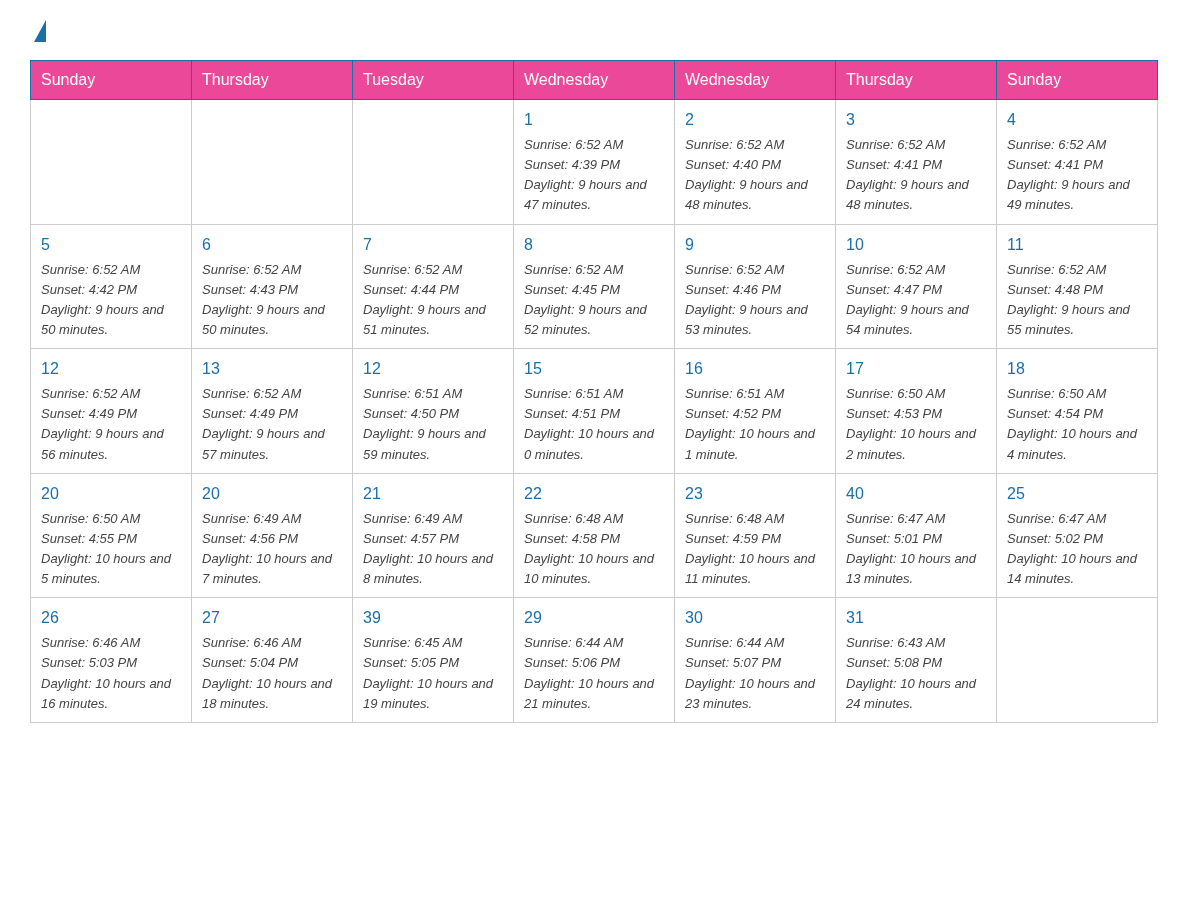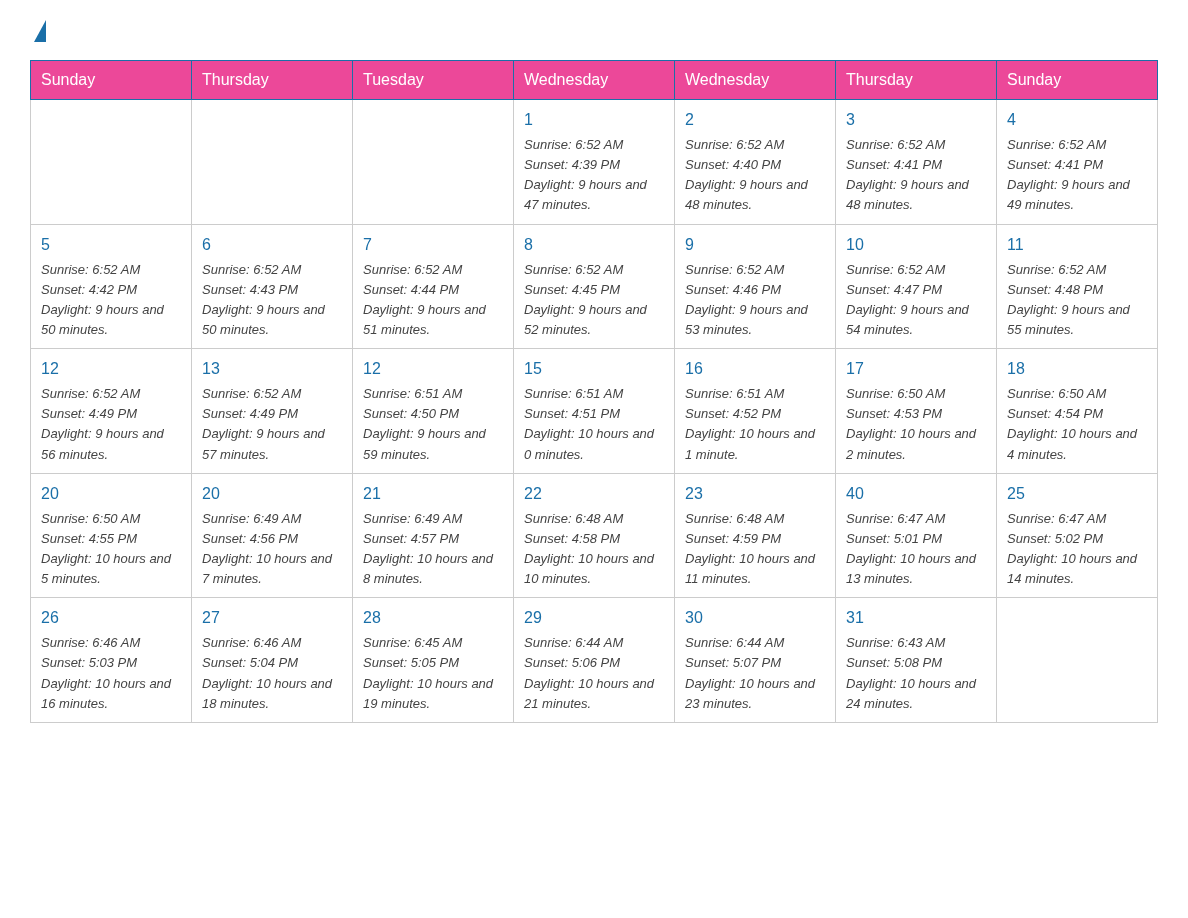--- a/index.html
+++ b/index.html
@@ -249,21 +249,21 @@
       <tr class="week-row">
         <td>
           <span class="day-num">26</span>
           <div class="day-info">Sunrise: 6:46 AM<br>Sunset: 5:03 PM<br>Daylight: 10 hours and 16 minutes.</div>
         </td>
         <td>
           <span class="day-num">27</span>
           <div class="day-info">Sunrise: 6:46 AM<br>Sunset: 5:04 PM<br>Daylight: 10 hours and 18 minutes.</div>
         </td>
         <td>
-          <span class="day-num">28</span>
+          <span class="day-num">39</span>
           <div class="day-info">Sunrise: 6:45 AM<br>Sunset: 5:05 PM<br>Daylight: 10 hours and 19 minutes.</div>
         </td>
         <td>
           <span class="day-num">29</span>
           <div class="day-info">Sunrise: 6:44 AM<br>Sunset: 5:06 PM<br>Daylight: 10 hours and 21 minutes.</div>
         </td>
         <td>
           <span class="day-num">30</span>
           <div class="day-info">Sunrise: 6:44 AM<br>Sunset: 5:07 PM<br>Daylight: 10 hours and 23 minutes.</div>
         </td>

